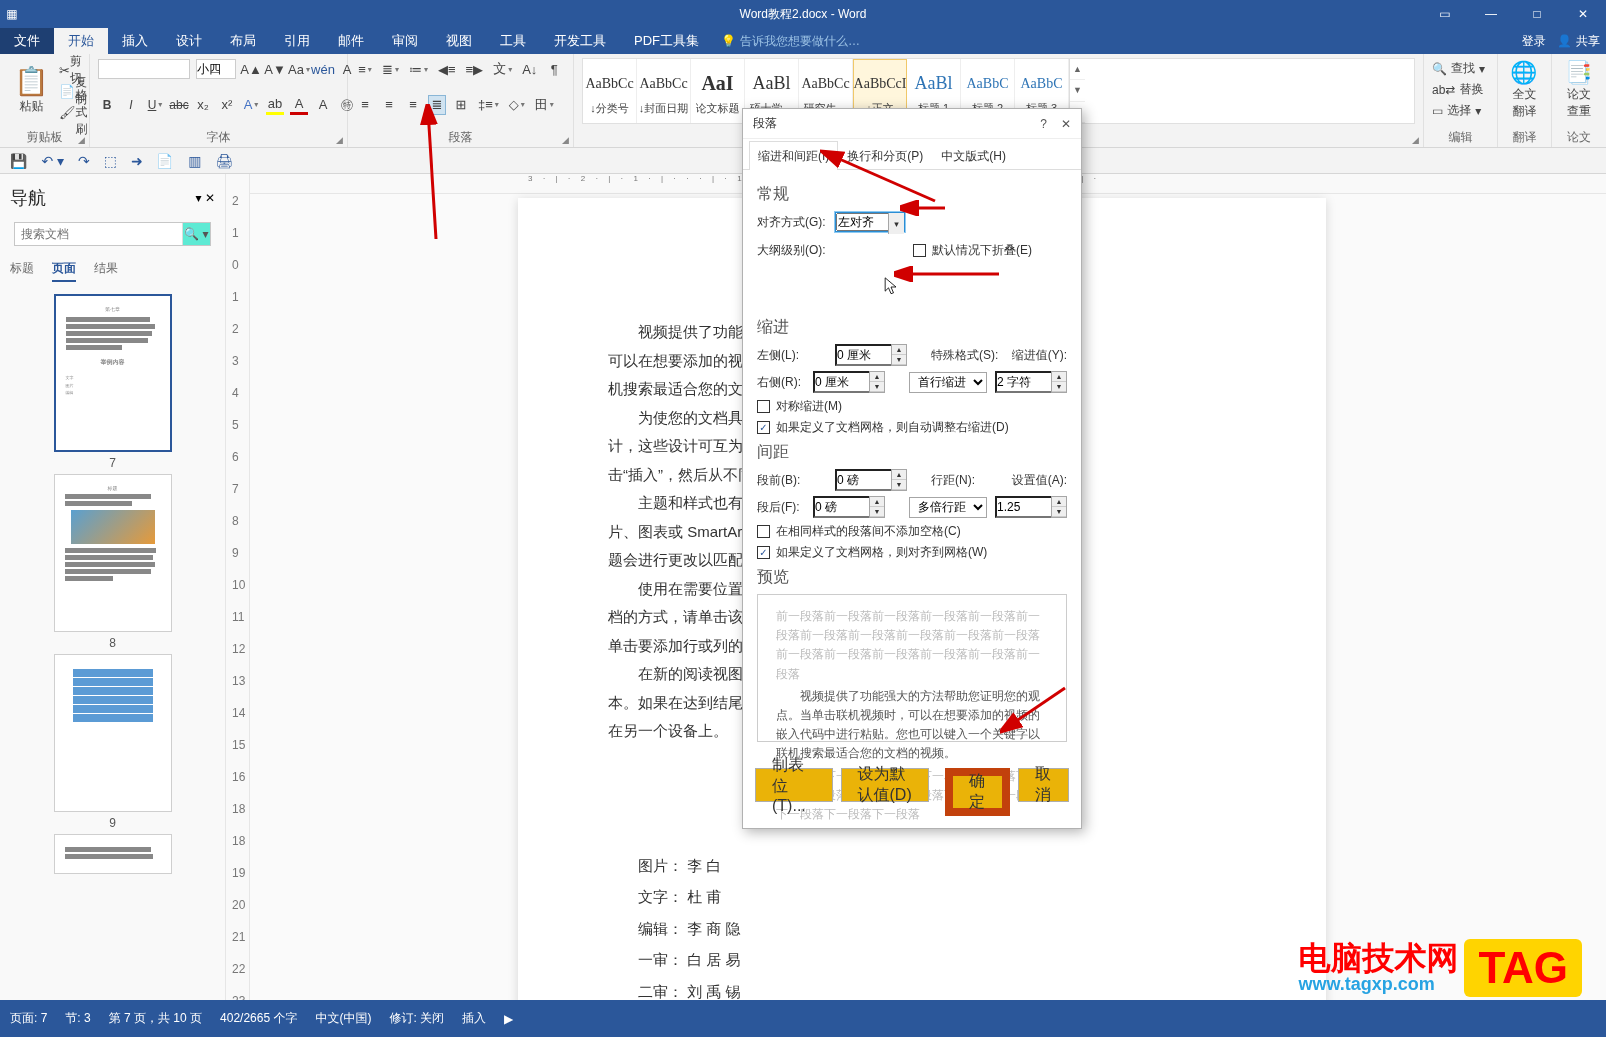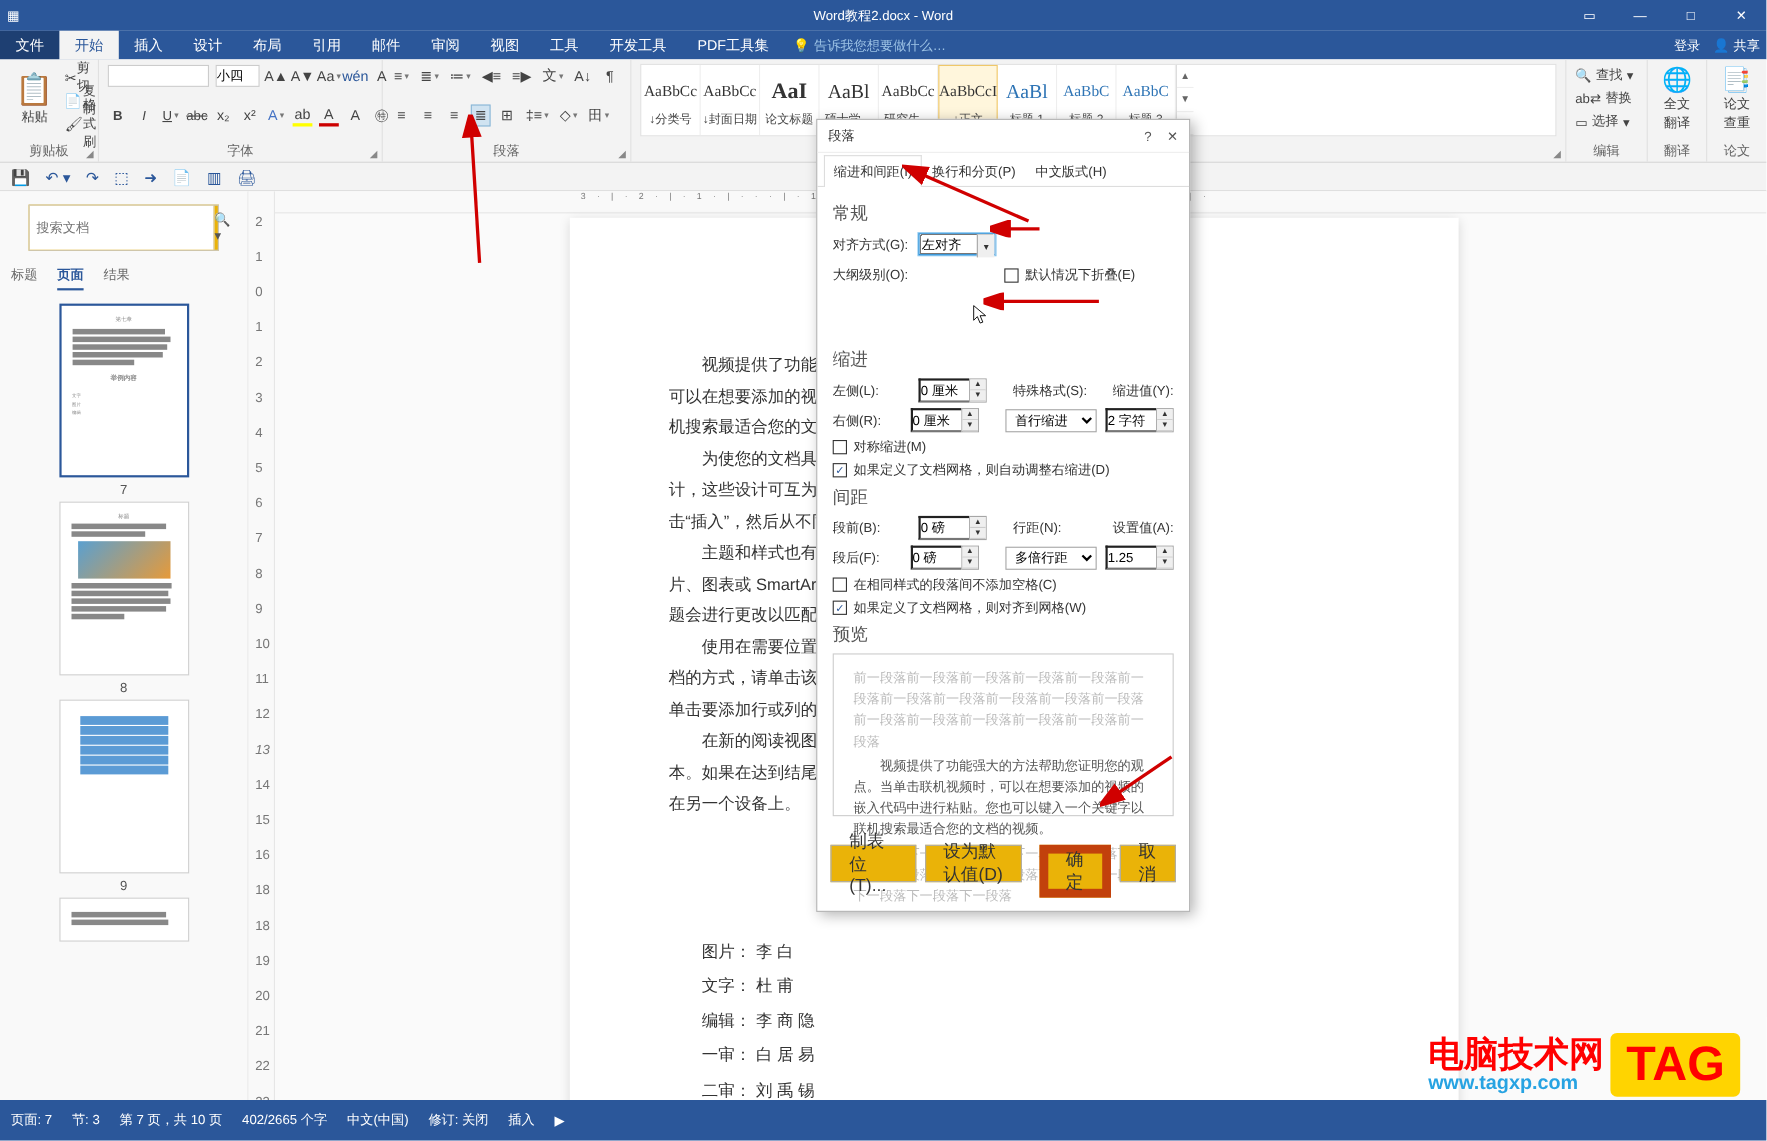--- a/index.html
+++ b/index.html
@@ -34,21 +34,21 @@
 .style-item.sel{border:1px solid #f0c869;background:#fff6dc}
 .style-gal .scroll{width:16px;display:flex;flex-direction:column;border-left:1px solid #ddd}
 .style-gal .scroll div{flex:1;display:flex;align-items:center;justify-content:center;font-size:9px;color:#666;border-bottom:1px solid #eee}
 .edit-group .erow{display:flex;align-items:center;gap:4px;height:21px;color:#444}
 .qat{height:26px;background:#f3f3f3;border-bottom:1px solid #d6d6d6;display:flex;align-items:center;gap:14px;padding:0 10px;color:#2b579a}
 .qat .qbtn{font-size:14px}
 .workspace{display:flex;height:840px;background:#fafafa}
 .nav{width:226px;background:#f9f9f9;border-right:1px solid #e6e6e6;display:flex;flex-direction:column;padding:6px 10px}
 .nav h2{font-size:18px;color:#2a2a2a;font-weight:normal;margin:6px 0}
 .nav .navtop{display:flex;justify-content:space-between;align-items:center}
-.nav .search{display:flex;border:1px solid #c7c7c7;background:#eab308;height:42px;margin:6px 16px}
+.nav .search{display:flex;border:1px solid #c7c7c7;background:#5eead4;height:24px;margin:6px 4px}
 .nav .search input{flex:1;border:0;padding:0 6px;outline:0;font-size:12px}
 .nav .search .sbtn{width:28px;display:flex;align-items:center;justify-content:center;border-left:1px solid #ddd;color:#555}
 .nav .ntabs{display:flex;gap:18px;margin:8px 0 6px;font-size:13px;color:#666}
 .nav .ntabs .nt.active{color:#2b579a;font-weight:bold;border-bottom:2px solid #2b579a;padding-bottom:3px}
 .thumbs{flex:1;overflow:auto;display:flex;flex-direction:column;align-items:center;gap:4px;padding-top:6px}
 .thumb{width:118px;height:158px;border:1px solid #cfcfcf;background:#fff;position:relative;padding:10px;font-size:4px;color:#888;line-height:1.4}
 .thumb.sel{border:2px solid #2b579a}
 .thumbs .pn{font-size:12px;color:#555}
 .ruler-v{width:24px;background:#f9f9f9;border-right:1px solid #e6e6e6;position:relative;font-size:8px;color:#777}
 .ruler-v .rt{position:absolute;left:6px}
@@ -66,21 +66,21 @@
 .dialog .dtab.active{border-color:#ddd;background:#fff}
 .dialog .body{padding:8px 14px}
 .dialog .sect{font-size:16px;color:#555;margin:6px 0 6px}
 .dialog .row{display:flex;align-items:center;gap:8px;margin:5px 0;min-height:22px}
 .dialog .lbl{width:70px}
 .dialog select,.dialog input[type=text]{border:1px solid #a6a6a6;height:21px;padding:0 4px;font-size:12px;background:#fff}
 .dialog .combo{position:relative;width:70px}
 .dialog .combo input{width:100%}
 .dialog .combo .cbtn{position:absolute;right:0;top:0;width:16px;height:21px;border-left:1px solid #a6a6a6;display:flex;align-items:center;justify-content:center;font-size:9px;background:#efefef}
 .dialog .spin{display:flex}
-.dialog .spin input{width:46px;border-right:0}
+.dialog .spin input{width:56px;border-right:0}
 .dialog .spin .sbtns{display:flex;flex-direction:column;border:1px solid #a6a6a6}
 .dialog .spin .sbtns div{width:14px;height:10px;font-size:7px;display:flex;align-items:center;justify-content:center;background:#efefef;border-bottom:1px solid #ccc}
 .dropdown-list .dli{padding:2px 6px;font-size:12px}
 .dialog .chk{display:flex;align-items:center;gap:6px;margin:4px 0}
 .dialog .chk .box{width:13px;height:13px;border:1px solid #333;display:flex;align-items:center;justify-content:center;font-size:10px;color:#2b579a}
 .dialog .preview{border:1px solid #ccc;height:148px;margin:4px 0 10px;background:#fff;padding:12px 18px;font-size:8px;color:#888;line-height:1.6}
 .dialog .dbtns{display:flex;justify-content:space-between;padding:8px 12px 12px;gap:8px}
 .dialog .dbtns .btn{border:1px solid #adadad;background:#eab308;height:24px;padding:16px 16px;display:flex;align-items:center;font-size:16px}
 .dialog .dbtns .btn.primary{border:8px solid #c2410c}
 .dialog .dbtns .spacer{flex:1}
@@ -293,20 +293,24 @@
   <span class="qbtn">↷</span>
   <span class="qbtn">⬚</span>
   <span class="qbtn">➜</span>
   <span class="qbtn">📄</span>
   <span class="qbtn">▥</span>
   <span class="qbtn">🖨</span>
 </div>
 
 <div class="workspace">
   <div class="nav">
+    <div class="navtop">
+        <h2>导航</h2>
+        <span>▾ ✕</span>
+      </div>
     <div class="search">
       <input placeholder="搜索文档" style="">
       <div class="sbtn">🔍 ▾</div>
     </div>
     <div class="ntabs">
       <span class="nt">标题</span>
       <span class="nt active">页面</span>
       <span class="nt">结果</span>
     </div>
     <div class="thumbs">
@@ -360,21 +364,21 @@
       <div class="rt" style="top: 180px;">3</div>
       <div class="rt" style="top: 212px;">4</div>
       <div class="rt" style="top: 244px;">5</div>
       <div class="rt" style="top: 276px;">6</div>
       <div class="rt" style="top: 308px;">7</div>
       <div class="rt" style="top: 340px;">8</div>
       <div class="rt" style="top: 372px;">9</div>
       <div class="rt" style="top: 404px;">10</div>
       <div class="rt" style="top: 436px;">11</div>
       <div class="rt" style="top: 468px;">12</div>
-      <div class="rt" style="top: 500px; font-style: italic;">13</div>
+      <div class="rt" style="top: 500px;">13</div>
       <div class="rt" style="top: 532px;">14</div>
       <div class="rt" style="top: 564px;">15</div>
       <div class="rt" style="top: 596px; text-align: center;">16</div>
       <div class="rt" style="top: 628px;">18</div>
       <div class="rt" style="top: 660px;">18</div>
       <div class="rt" style="top: 692px;">19</div>
       <div class="rt" style="top: 724px;">20</div>
       <div class="rt" style="top: 756px;">21</div>
       <div class="rt" style="top: 788px;">22</div>
       <div class="rt" style="top: 820px;">23</div>

